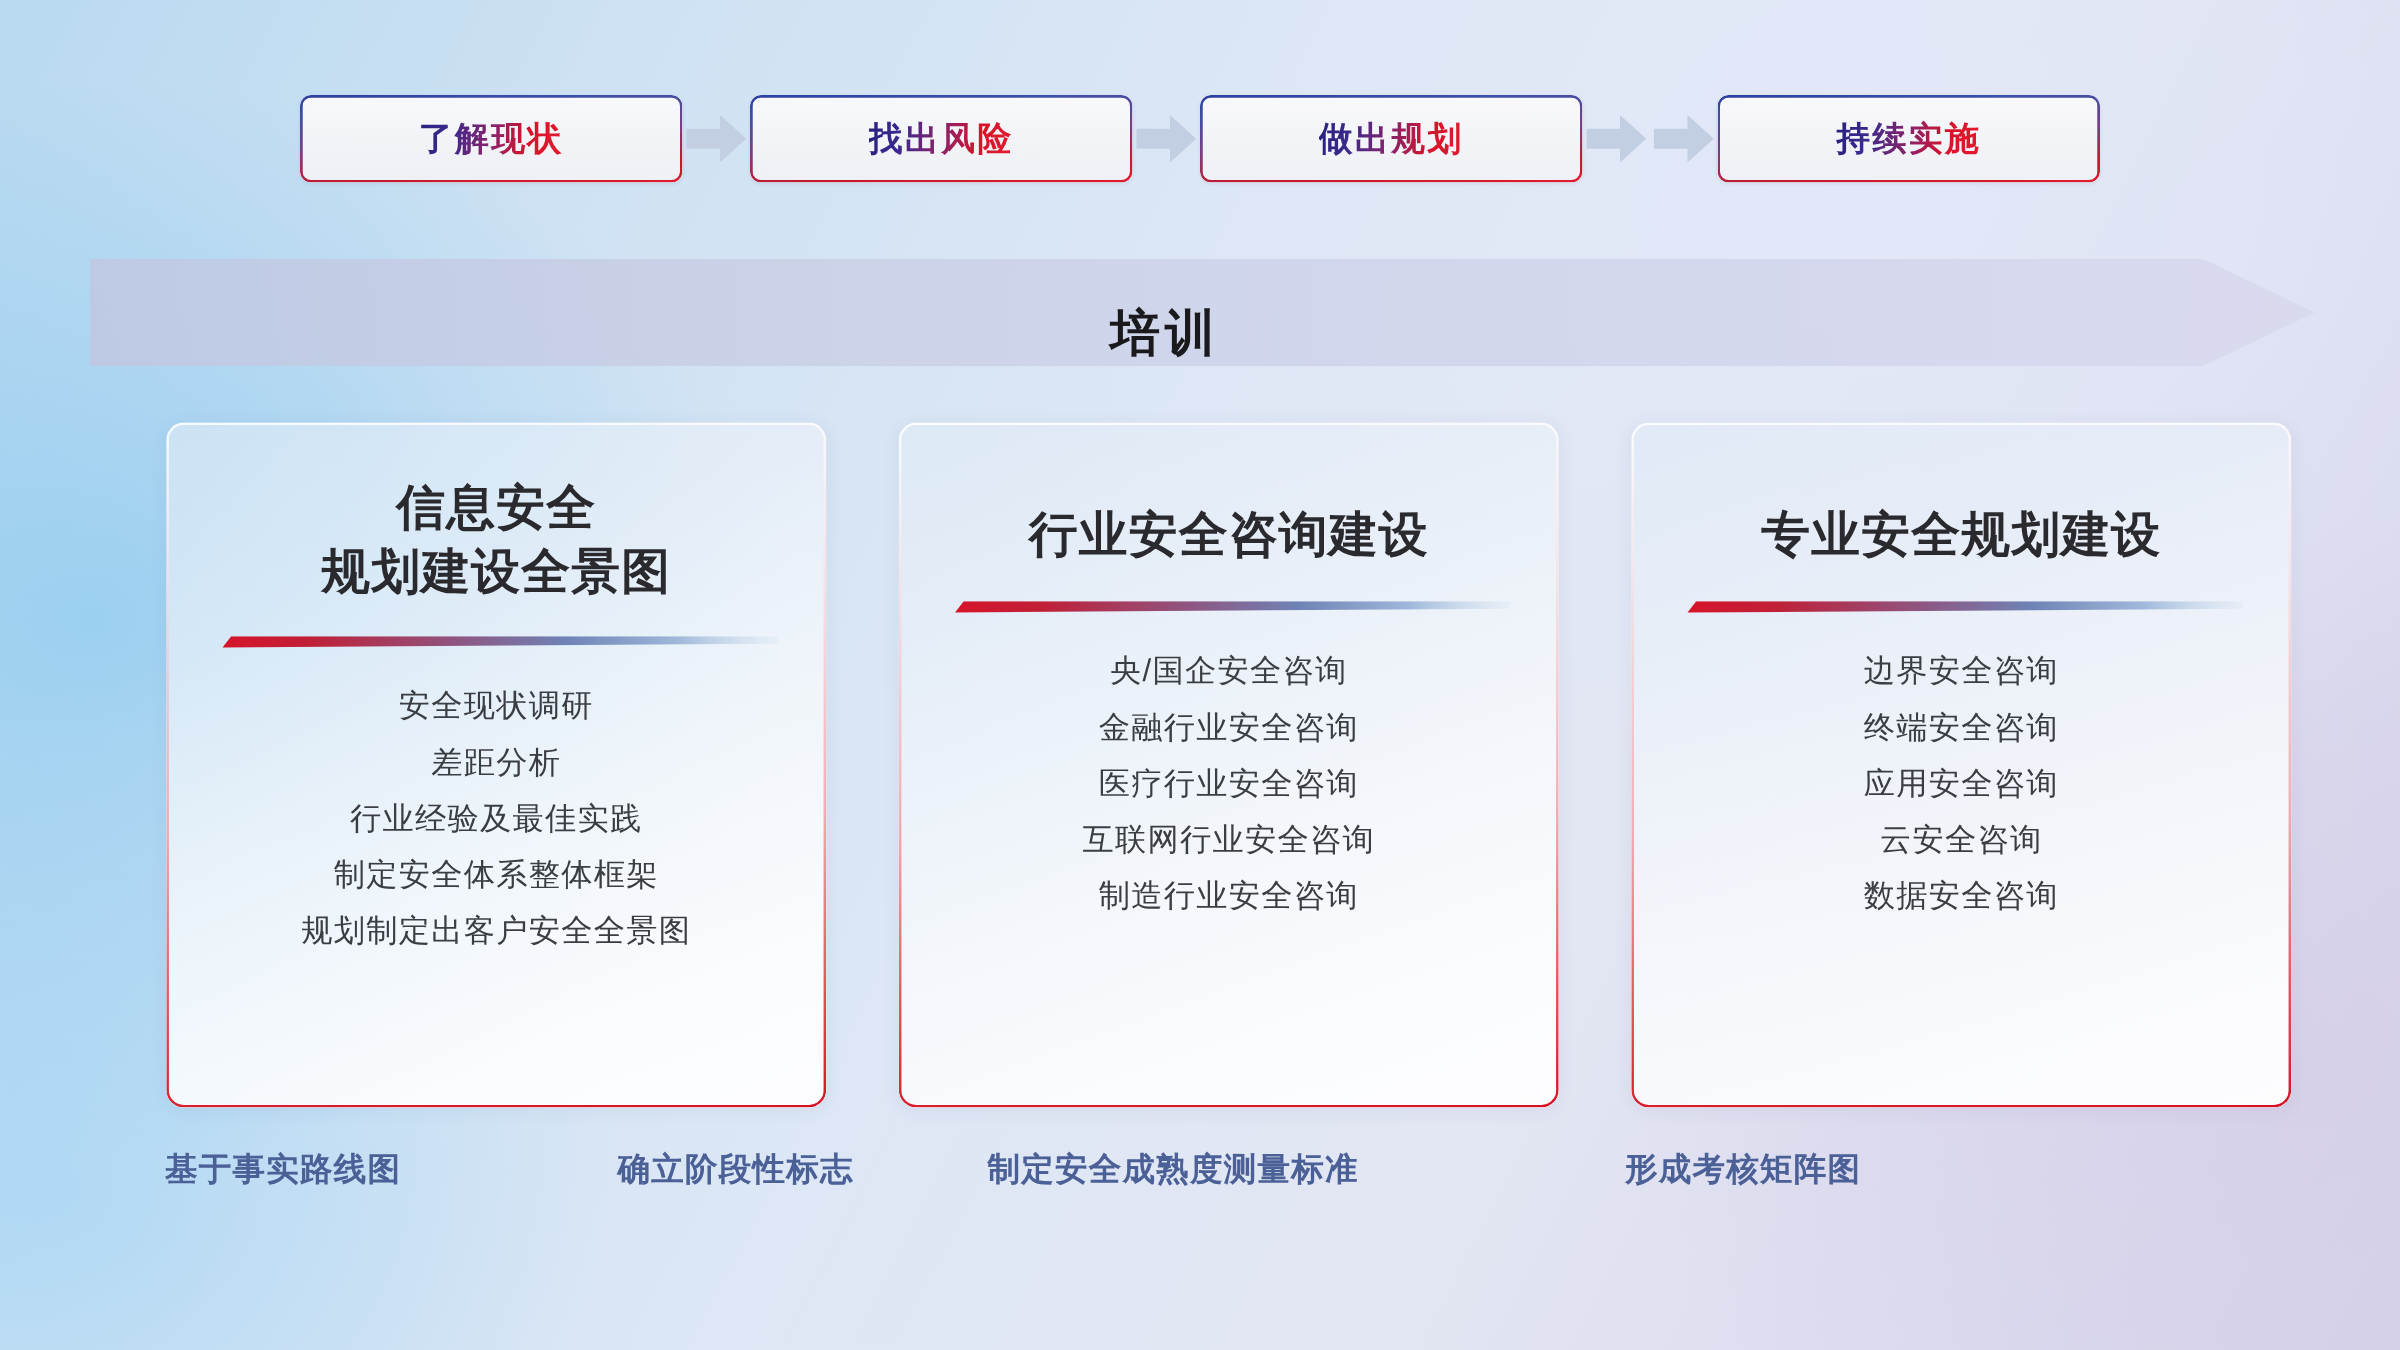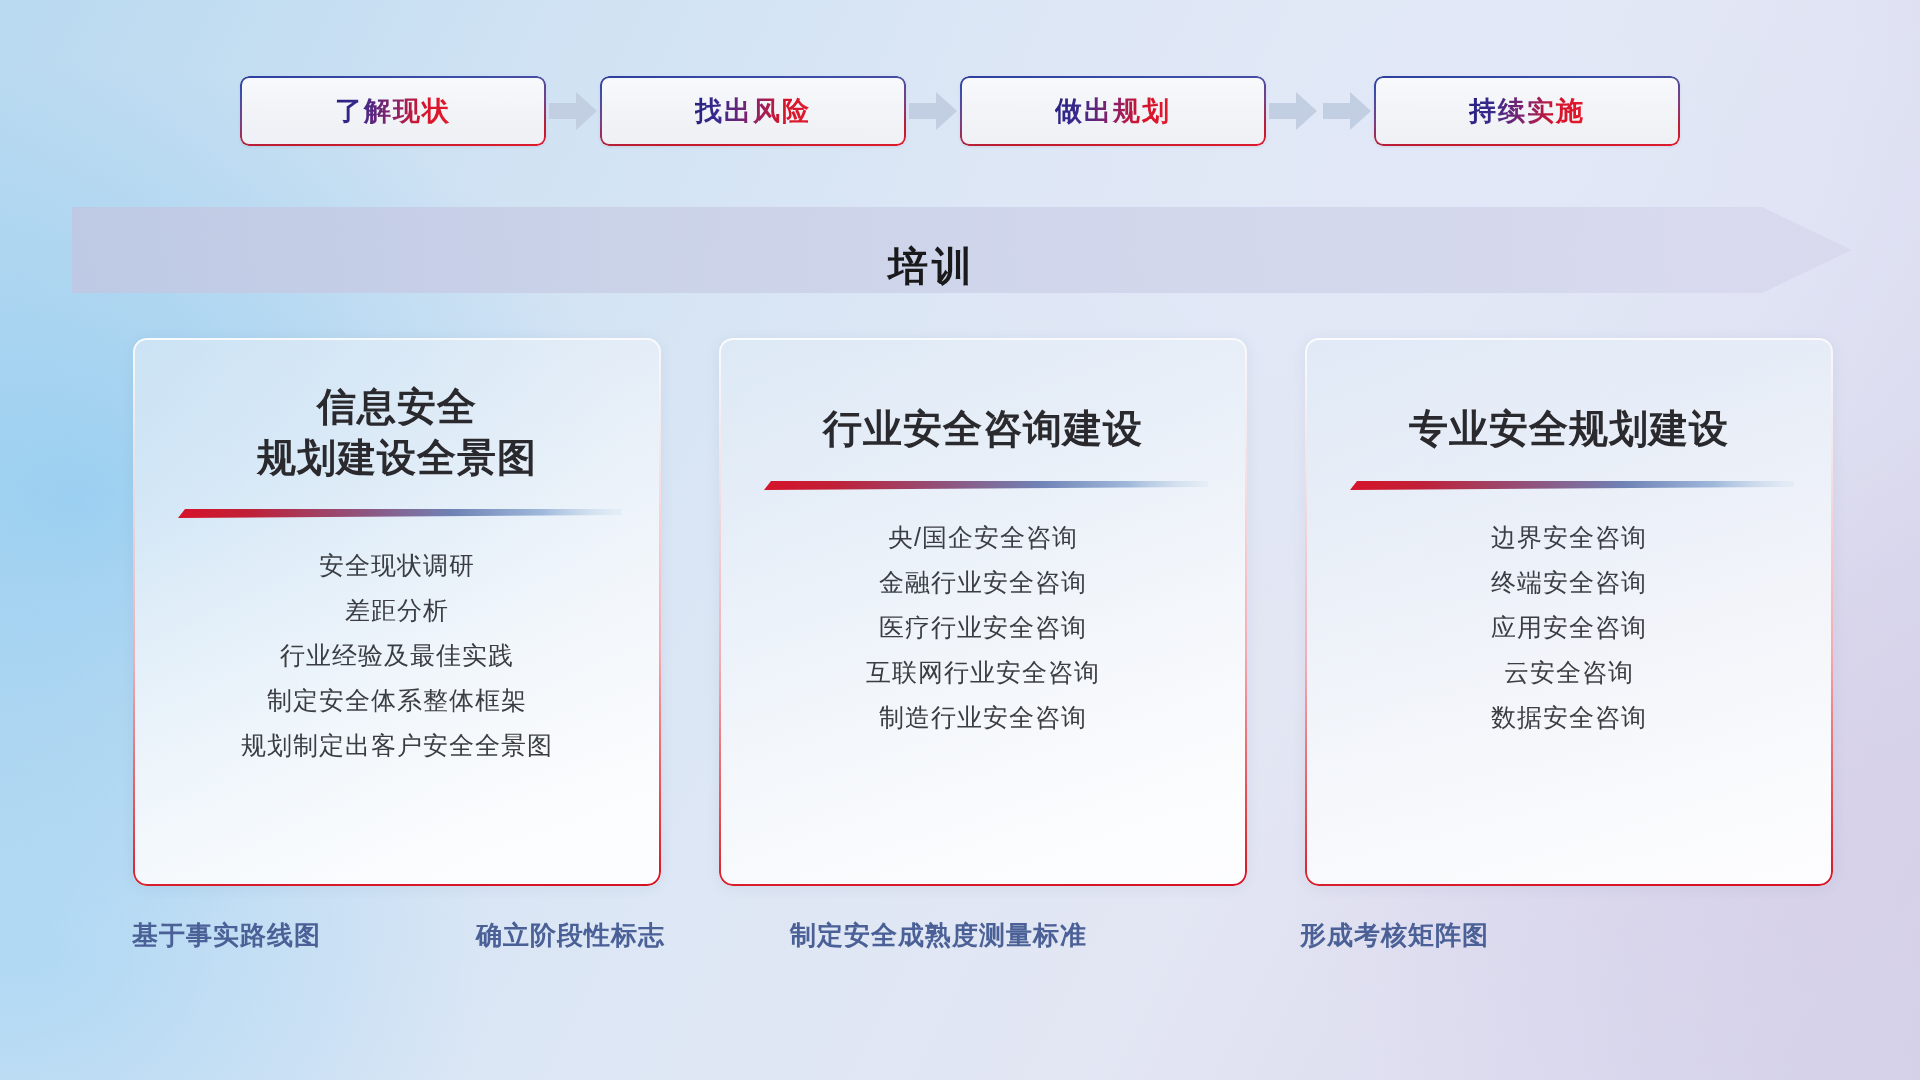--- a/index.html
+++ b/index.html
@@ -347,18 +347,18 @@
         <li>终端安全咨询</li>
         <li>应用安全咨询</li>
         <li>云安全咨询</li>
         <li>数据安全咨询</li>
       </ul>
     </div>
   </div>
 
   <div id="footnotes">
     <div class="footnote" style="left:132px;">基于事实路线图</div>
-    <div class="footnote" style="left:476px;">确立阶段性标志</div>
+    <div class="footnote" style="left:494px;">确立阶段性标志</div>
     <div class="footnote" style="left:790px;">制定安全成熟度测量标准</div>
     <div class="footnote" style="left:1300px;">形成考核矩阵图</div>
   </div>
 
 </div>
 
 </body></html>

